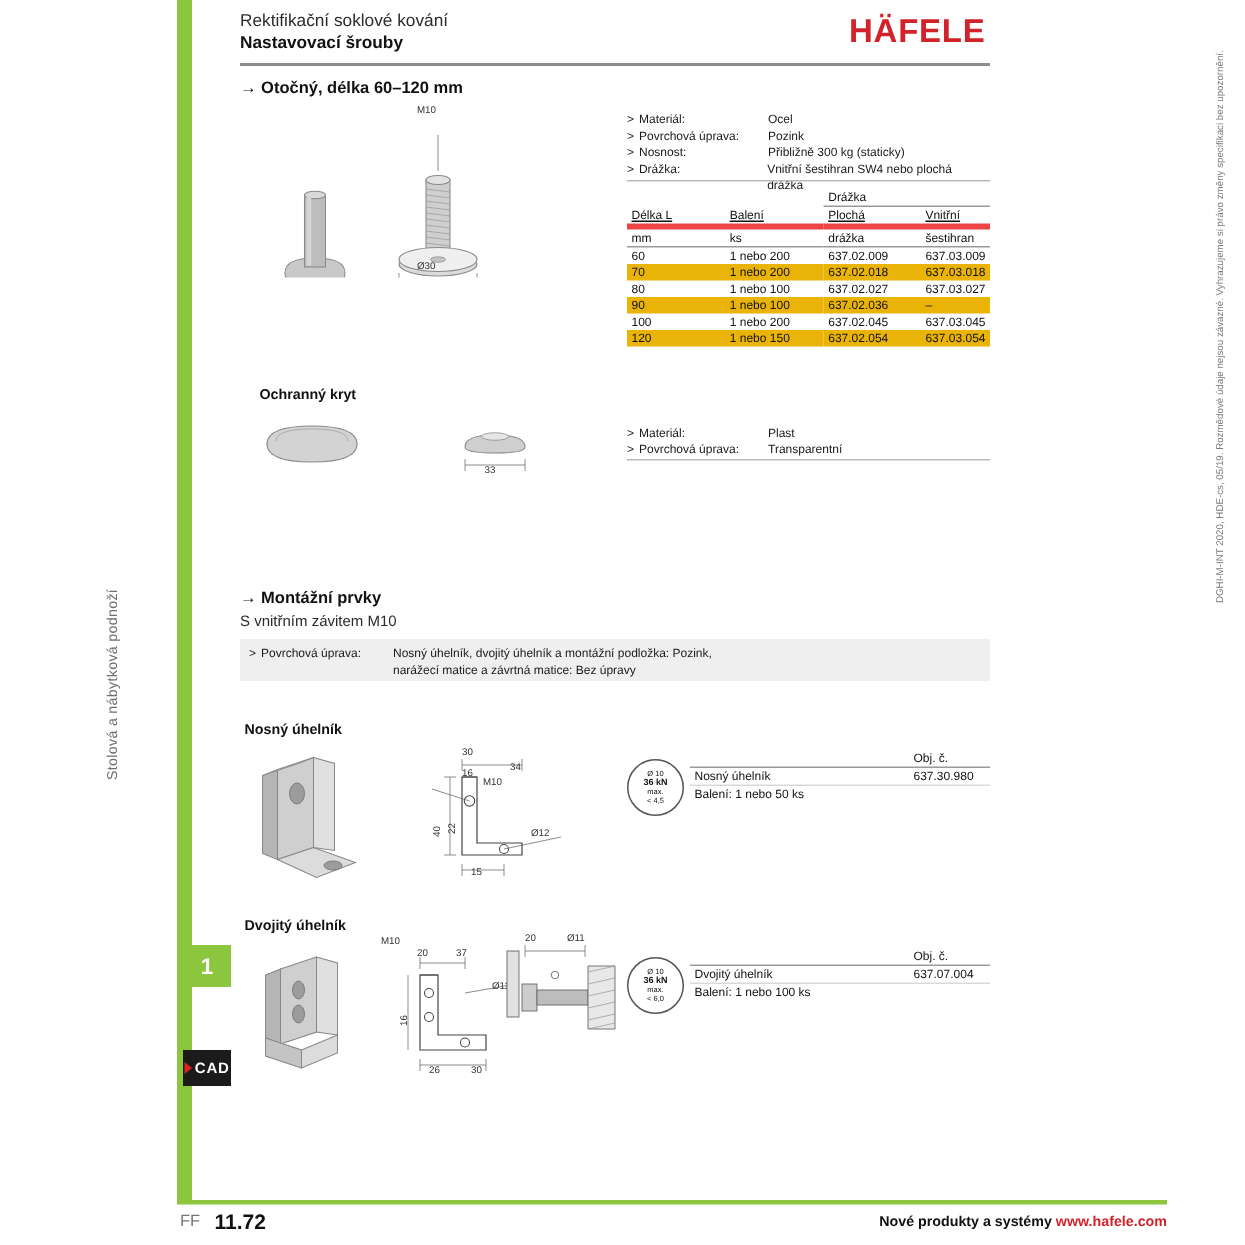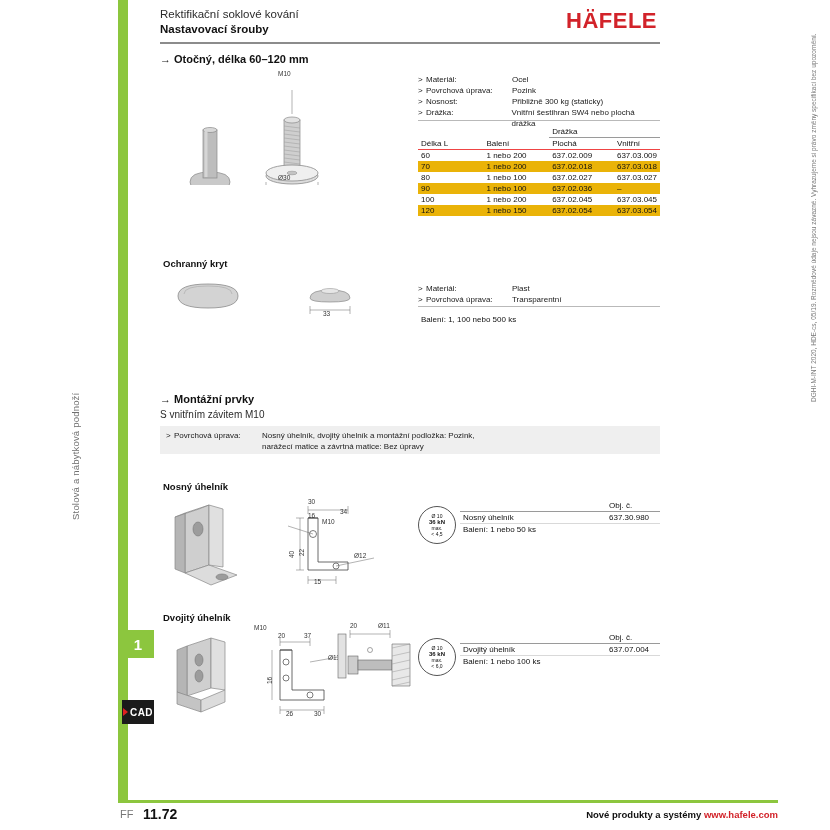--- a/index.html
+++ b/index.html
@@ -31,21 +31,21 @@
   .spec .row{display:flex;}
   .spec .k{width:86px;}
   .spec .gt{width:8px;}
   .spec-rule{position:absolute;background:#b9b9b9;height:1px;}
 
   
   table{border-collapse:collapse;font-size:8px;color:#111;}
   .tbl{position:absolute;}
   .tbl th,.tbl td{border:0;padding:1px 3px;text-align:left;vertical-align:top;font-weight:normal;}
   .tbl .hdr td{font-weight:normal;border-bottom:1px solid #9a9a9a;}
-  .tbl .hdr2 td{border-bottom:1px solid #ef4444;}
+  .tbl .hdr2 td{border-bottom:4px solid #ef4444;text-decoration:underline;}
   .tbl tr.line td{border-bottom:1px solid #d9d9d9;}
   .tbl tr.alt td{background:#eab308;}
 
   
   .wm{position:absolute;left:184px;top:390px;font-size:38px;color:#dfe6ee;font-weight:normal;letter-spacing:.5px;}
 
   
   .band{position:absolute;background:#efefef;}
   .band-txt{position:absolute;font-size:8px;color:#1a1a1a;line-height:11px;}
 
@@ -160,20 +160,26 @@
       <td style="width:62px;"></td>
           <td style="width:62px;"></td>
       <td colspan="2" style="border-bottom:1px solid #9a9a9a;">Drážka</td>
     </tr>
     <tr class="hdr2">
       <td>Délka L</td>
       <td>Balení</td>
       <td style="width:60px;">Plochá</td>
       <td>Vnitřní</td>
     </tr>
+    <tr class="hdr">
+      <td>mm</td>
+      <td>ks</td>
+      <td>drážka</td>
+      <td>šestihran</td>
+    </tr>
     <tr>
           <td>60</td>
           <td>1 nebo 200</td>
           <td>637.02.009</td>
           <td>637.03.009</td>
         </tr>
     <tr class="alt">
           <td>70</td>
           <td>1 nebo 200</td>
           <td>637.02.018</td>
@@ -199,21 +205,21 @@
         </tr>
     <tr class="alt">
           <td>120</td>
           <td>1 nebo 150</td>
           <td>637.02.054</td>
           <td>637.03.054</td>
         </tr>
   </tbody>
     </table>
 
-  <div class="lbl" style="left:163px;top:258px;">Ochranný kryt</div>
+  <div class="lbl" style="left:173px;top:258px;">Ochranný kryt</div>
 
   <div style="position:absolute;left:160px;top:268px;width:240px;height:60px;">
     <svg width="240" height="60" viewBox="0 0 240 60">
       <path d="M18 28 Q18 16 48 16 Q78 16 78 28 Q78 40 48 40 Q18 40 18 28 Z" fill="#d3d3d3" stroke="#8a8a8a" stroke-width="0.8"></path>
       <path d="M24 26 Q24 18 48 18 Q72 18 72 26" fill="none" stroke="#a8a8a8" stroke-width="0.6"></path>
 
       <path d="M150 30 Q150 22 170 22 Q190 22 190 30 Q190 34 170 34 Q150 34 150 30 Z" fill="#cfcfcf" stroke="#8a8a8a" stroke-width="0.7"></path>
       <ellipse cx="170" cy="23" rx="9" ry="2.5" fill="#e6e6e6" stroke="#8a8a8a" stroke-width="0.5"></ellipse>
       <line x1="150" y1="42" x2="190" y2="42" stroke="#666" stroke-width="0.5"></line>
       <line x1="150" y1="38" x2="150" y2="46" stroke="#666" stroke-width="0.5"></line>
@@ -231,23 +237,20 @@
     <div class="row">
         <span class="gt">&gt;</span>
         <span class="k">Povrchová úprava:</span>
         <span>Transparentní</span>
       </div>
   </div>
   <div class="spec-rule" style="left:418px;top:306px;width:242px;"></div>
 
   <table class="tbl" style="left:418px;top:314px;width:242px;">
     <tbody>
-    <tr>
-          <td colspan="2">Balení: 1, 100 nebo 500 ks</td>
-        </tr>
   </tbody>
     </table>
 
   <div class="sec-h" style="left:160px;top:393px;text-align:center;">
     <span>→</span>
     <span>Montážní prvky</span>
   </div>
   <div class="sub-h" style="left:160px;top:409px;">S vnitřním závitem M10</div>
 
 

